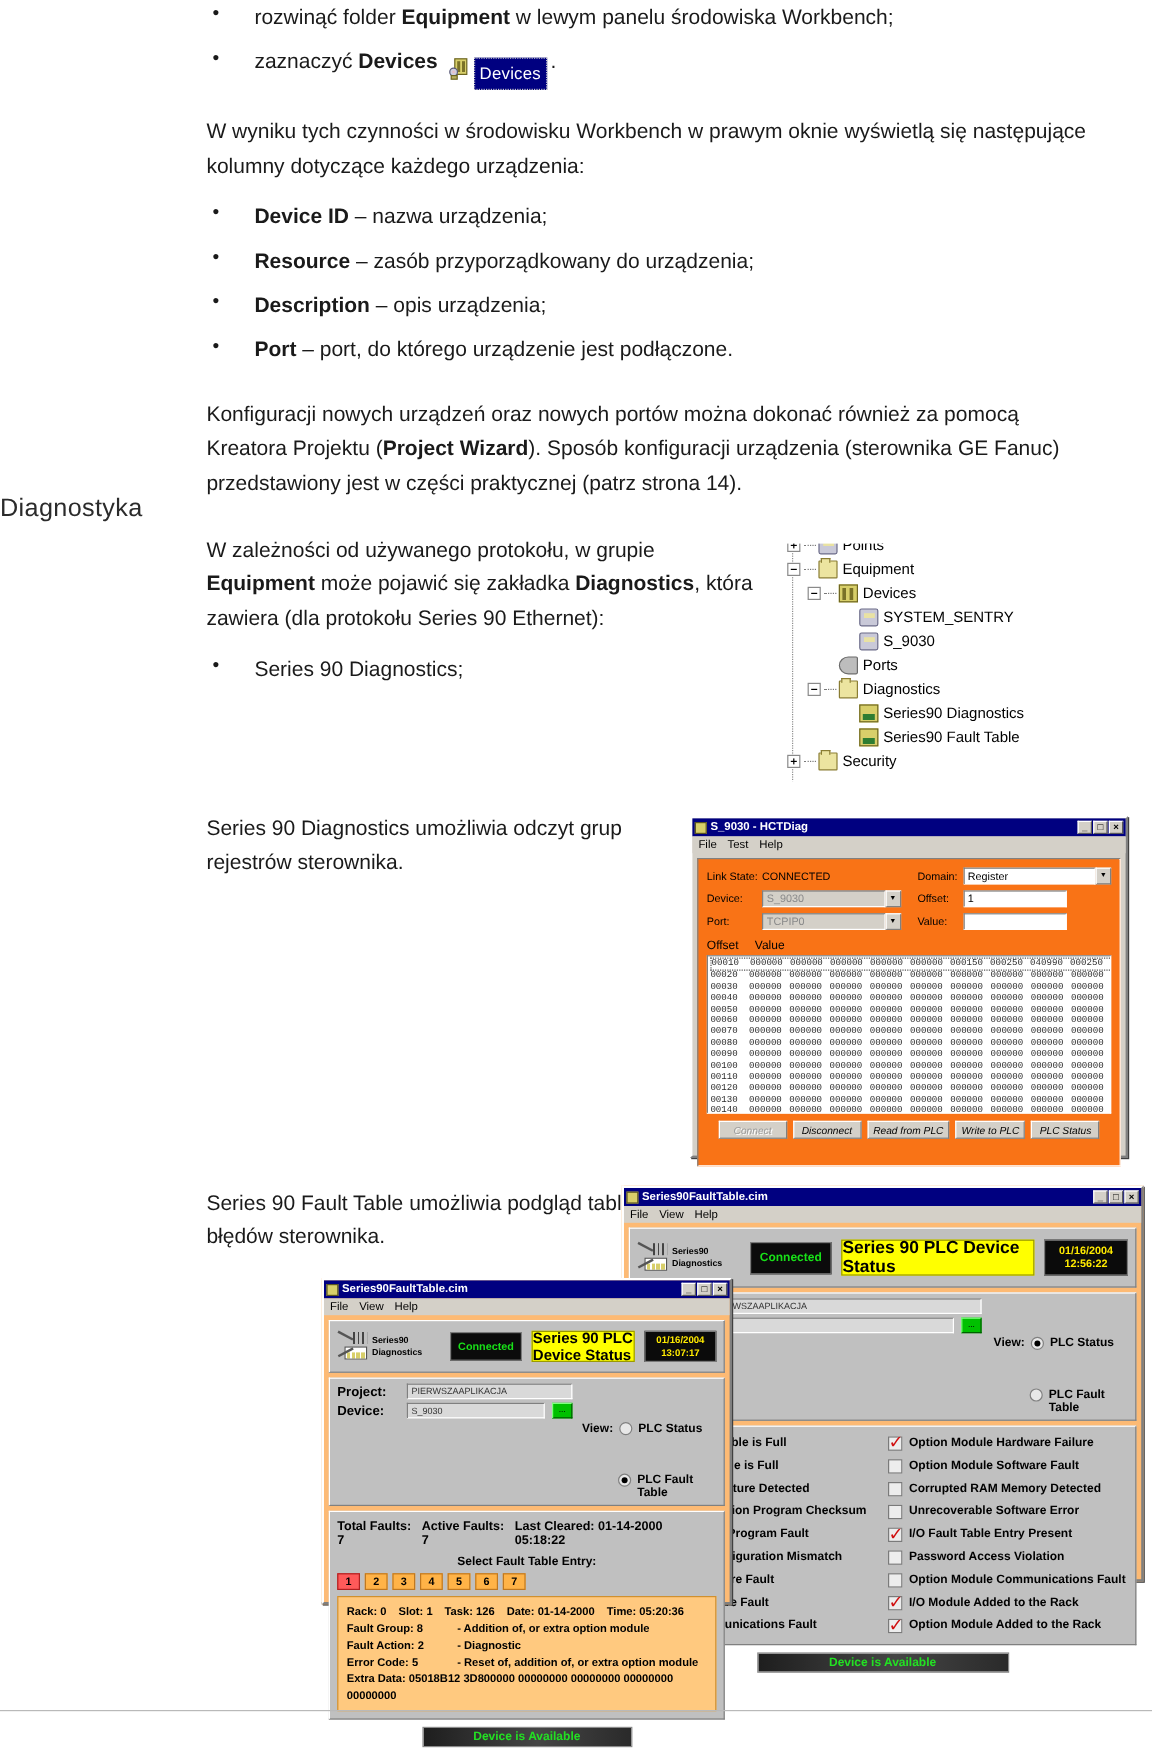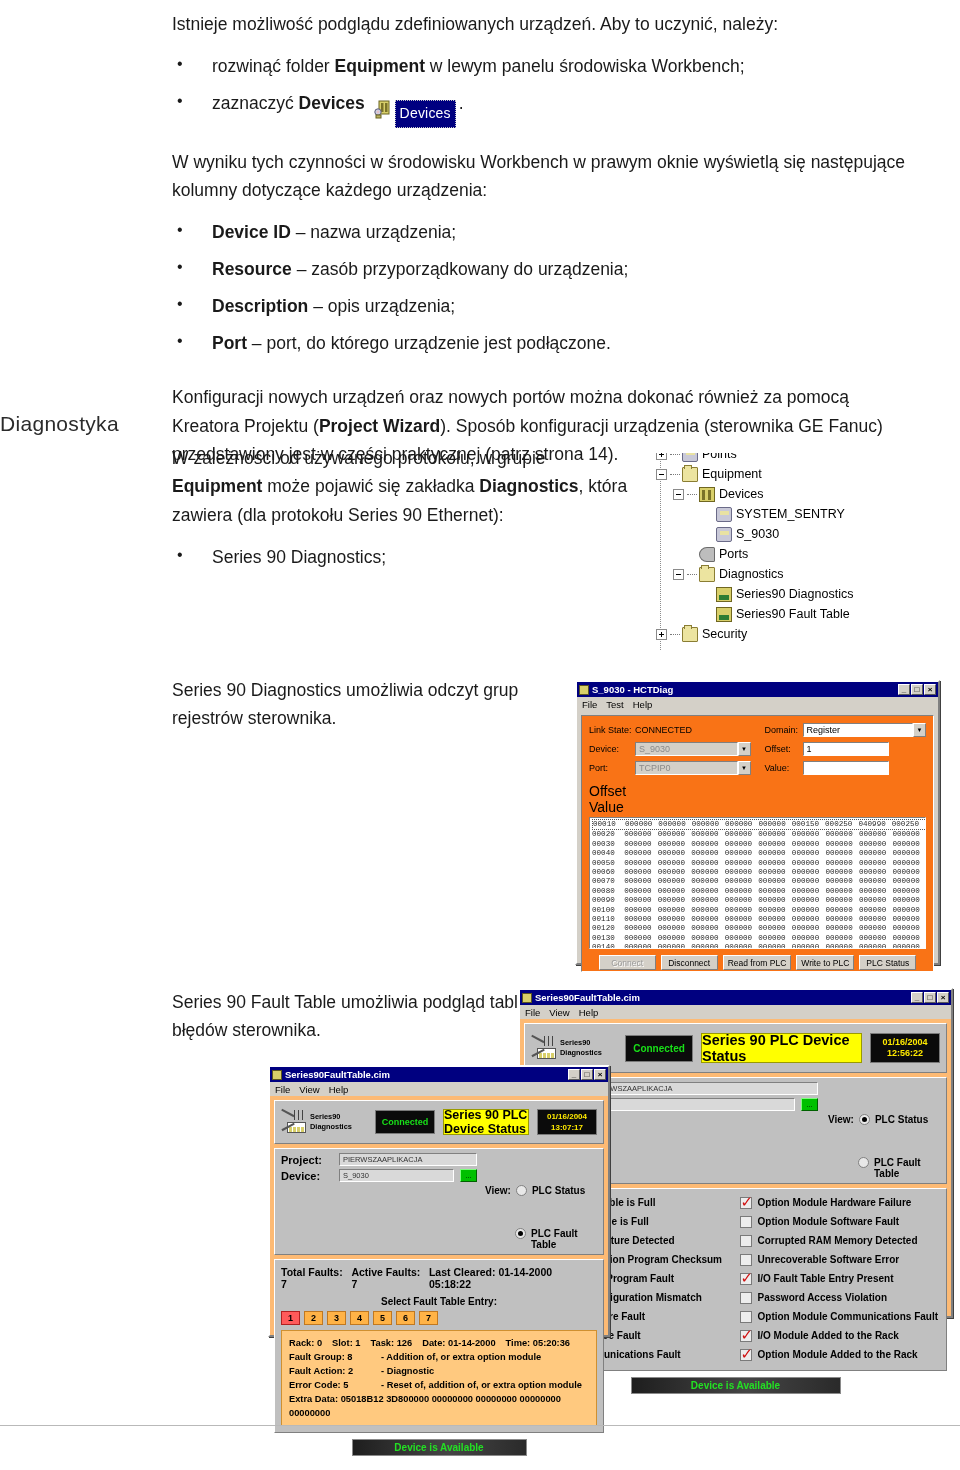--- a/index.html
+++ b/index.html
@@ -109,33 +109,33 @@
   .hct-lab { width:46px; flex:none; }
   .hct-lab.w2 { width:38px; }
   .fld { height:14px; background:#ffffff; border:1px solid; border-color:#808080 #ffffff #ffffff #808080;
          font-size:9px; padding:0 3px; display:flex; align-items:center; flex:1; }
   .fld.dis { background:#d4d0c8; color:#8a8a8a; }
   .combo { display:flex; flex:1; }
   .combo .fld { flex:1; }
   .combo .arw { width:13px; height:14px; background:#d4d0c8; border:1px solid;
                 border-color:#ffffff #808080 #808080 #ffffff; display:flex; align-items:center;
                 justify-content:center; font-size:6px; }
-  .colhdr { display:flex; font-size:14px; margin:4px 0 2px 0;flex-direction:column; }
+  .colhdr { display:flex; font-size:10px; margin:4px 0 2px 0; }
   .colhdr span:first-child { width:40px; }
   .hexbox { background:#fff; border:1px solid; border-color:#808080 #ffffff #ffffff #808080;
             height:132px; overflow:hidden; display:flex; }
   .hexlist { flex:1; font-family:"Liberation Mono", monospace; font-size:7.6px; line-height:9.4px;
              padding:1px 2px; color:#2a2a2a; white-space:nowrap; }
   .hexrow { display:flex; gap:6px;justify-content:space-between; }
   .hexrow.sel { border:1px dotted #555; }
   .hexrow .off { width:26px; }
   .btnrow { display:flex; gap:5px; justify-content:center; margin-top:6px; }
   .btn { height:15px; min-width:57px; background:#d4d0c8; border:1px solid;
          border-color:#ffffff #808080 #808080 #ffffff; font-size:8.5px;
-         display:flex; align-items:center; justify-content:center; padding:0 4px; }
+         display:flex; align-items:center; justify-content:center; padding:0 4px;font-style:italic; }
   .btn.dis { color:#9a9a9a; text-shadow:1px 1px 0 #fff; }
 
   
   .s90 { background:#fdba74; }
   .s90-head {
     margin:4px; height:50px; background:#c0c0c0; display:flex; align-items:center;
     border:1px solid; border-color:#ffffff #808080 #808080 #ffffff; padding:0 6px; gap:8px;
   }
   .logo { display:flex; align-items:center; gap:3px; width:86px; flex:none; }
   .logo .glyph { width:26px; height:28px; position:relative; }
@@ -202,21 +202,20 @@
   #s90status { left:518px; top:988px; width:435px; height:330px; }
   #s90fault  { left:268px; top:1065px; width:342px; height:272px; }
 </style>
 </head>
 <body>
 
 <div class="page">
 
   <div class="doc-body">
 
-    <p class="para" style="margin-top:10px;">Istnieje możliwość podglądu zdefiniowanych urządzeń. Aby to uczynić, należy:</p>
 
     <ul class="bullets">
       <li>
         <span>rozwinąć folder </span><b>Equipment</b><span> w lewym panelu środowiska Workbench;</span>
       </li>
       <li>
         <span>zaznaczyć </span><b>Devices</b>
         <span class="devices-chip">
           <span class="dev-ico">
             <svg width="22" height="22" viewBox="0 0 22 22">

